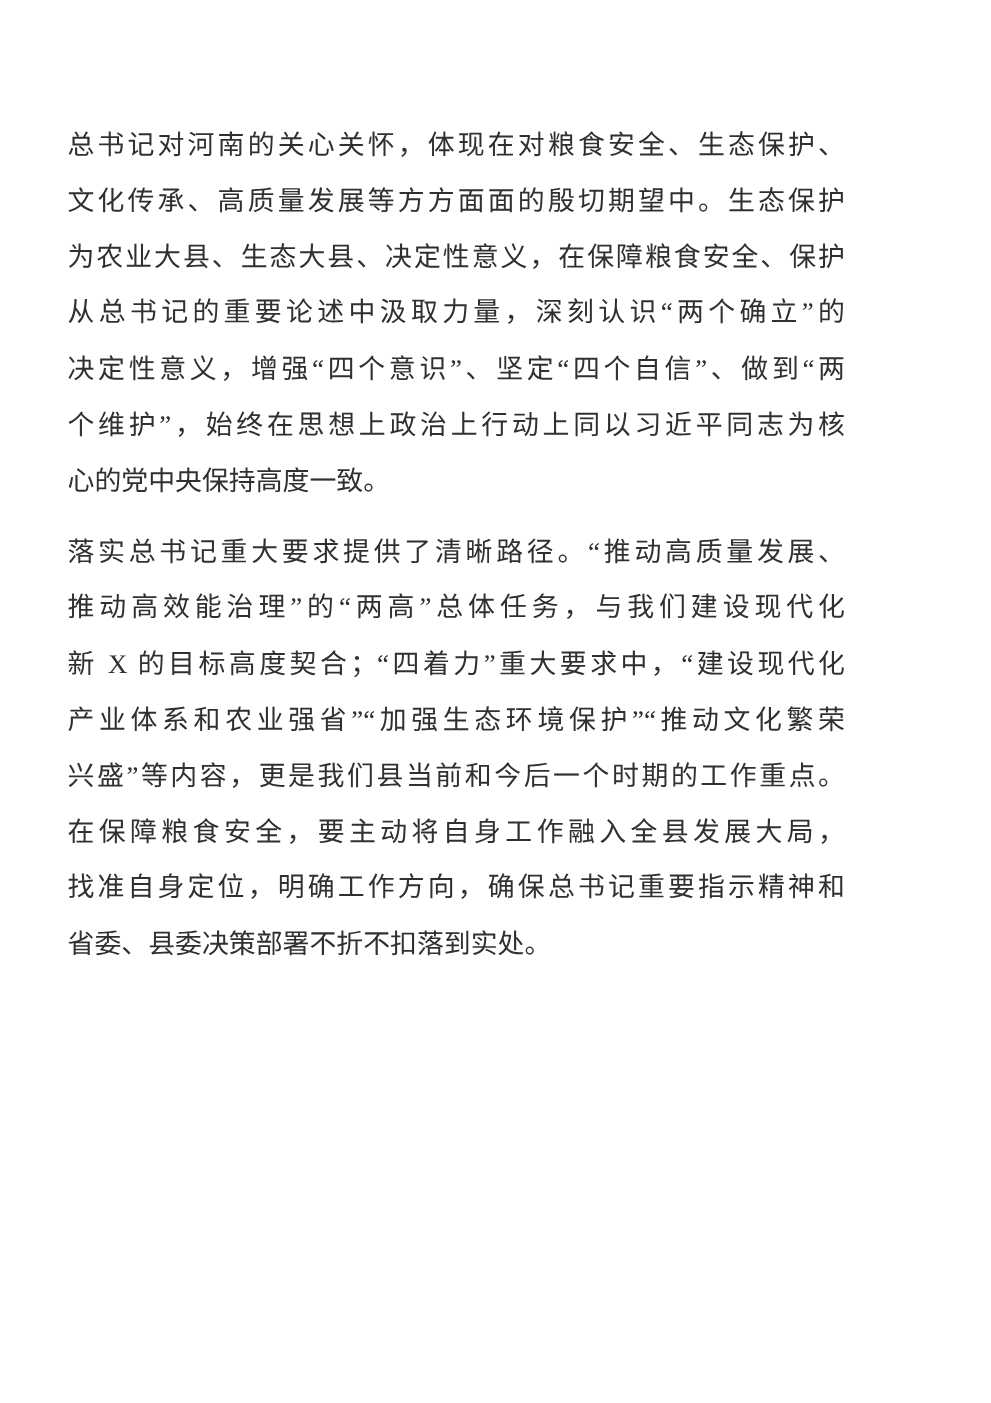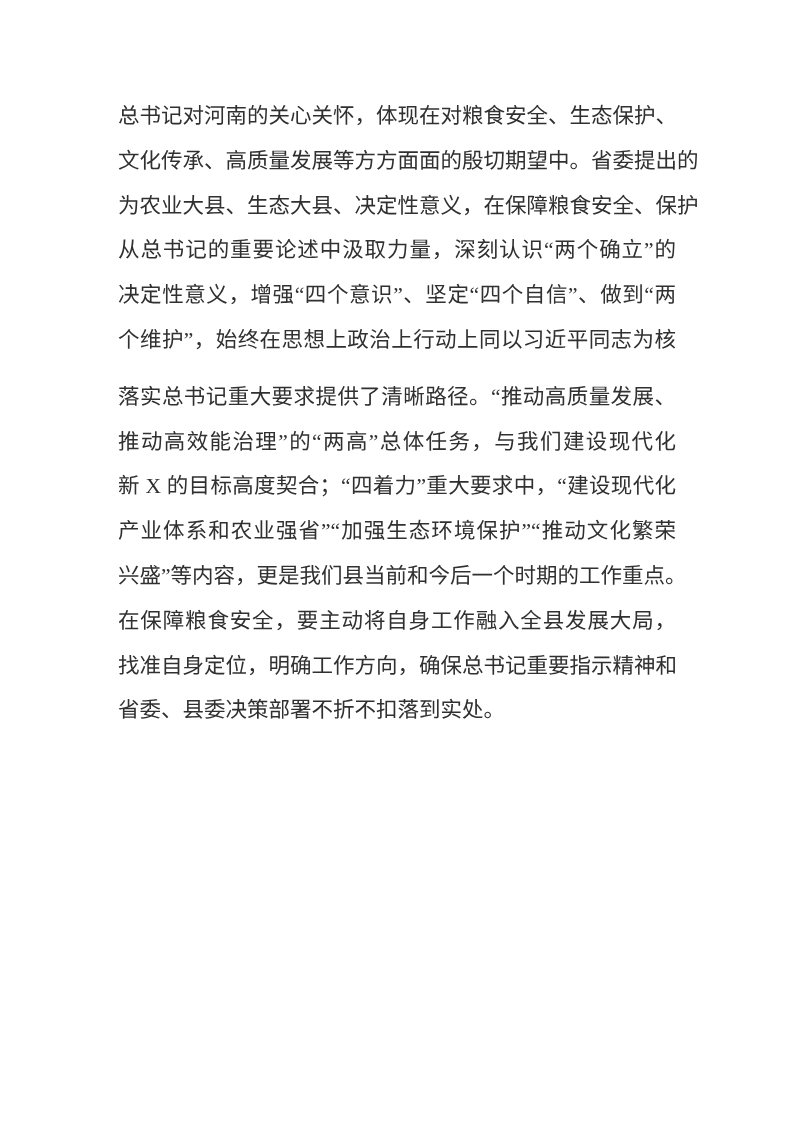--- a/index.html
+++ b/index.html
@@ -6,21 +6,21 @@
     margin: 0;
     padding: 0;
     background: #ffffff;
   }
   .page {
     position: relative;
     width: 793px;
     height: 1122px;
     background: #ffffff;
     box-sizing: border-box;
-    padding: 94px 117px 0 118px;
+    padding: 94px 117px 0 54px;
     overflow: hidden;
     font-family: "Liberation Serif", "DejaVu Serif", serif;
     color: #303030;
   }
   .para {
     margin: 0;
   }
   .para-1 { margin-bottom: 12px; }
   .para-2 { margin-bottom: 24px; }
   .para-heading { margin-bottom: 38px; }
@@ -38,25 +38,26 @@
     text-align-last: left;
   }
 </style>
 </head>
 <body>
 
 <div class="page" style="background: rgb(255, 255, 255); color: rgb(48, 48, 48);">
 
   <div class="para para-1">
     <div class="line">总书记对河南的关心关怀，体现在对粮食安全、生态保护、</div>
-    <div class="line">文化传承、高质量发展等方方面面的殷切期望中。省委提出的</div>
+    <div class="line">文化传承、高质量发展等方方面面的殷切期望中。生态保护</div>
     <div class="line">为农业大县、生态大县、决定性意义，在保障粮食安全、保护</div>
     <div class="line">从总书记的重要论述中汲取力量，深刻认识“两个确立”的</div>
     <div class="line">决定性意义，增强“四个意识”、坚定“四个自信”、做到“两</div>
     <div class="line">个维护”，始终在思想上政治上行动上同以习近平同志为核</div>
+    <div class="line flush">心的党中央保持高度一致。</div>
   </div>
 
   <div class="para para-2">
     <div class="line">落实总书记重大要求提供了清晰路径。“推动高质量发展、</div>
     <div class="line">推动高效能治理”的“两高”总体任务，与我们建设现代化</div>
     <div class="line">新 X 的目标高度契合；“四着力”重大要求中，“建设现代化</div>
     <div class="line">产业体系和农业强省”“加强生态环境保护”“推动文化繁荣</div>
     <div class="line">兴盛”等内容，更是我们县当前和今后一个时期的工作重点。</div>
     <div class="line">在保障粮食安全，要主动将自身工作融入全县发展大局，</div>
     <div class="line">找准自身定位，明确工作方向，确保总书记重要指示精神和</div>

